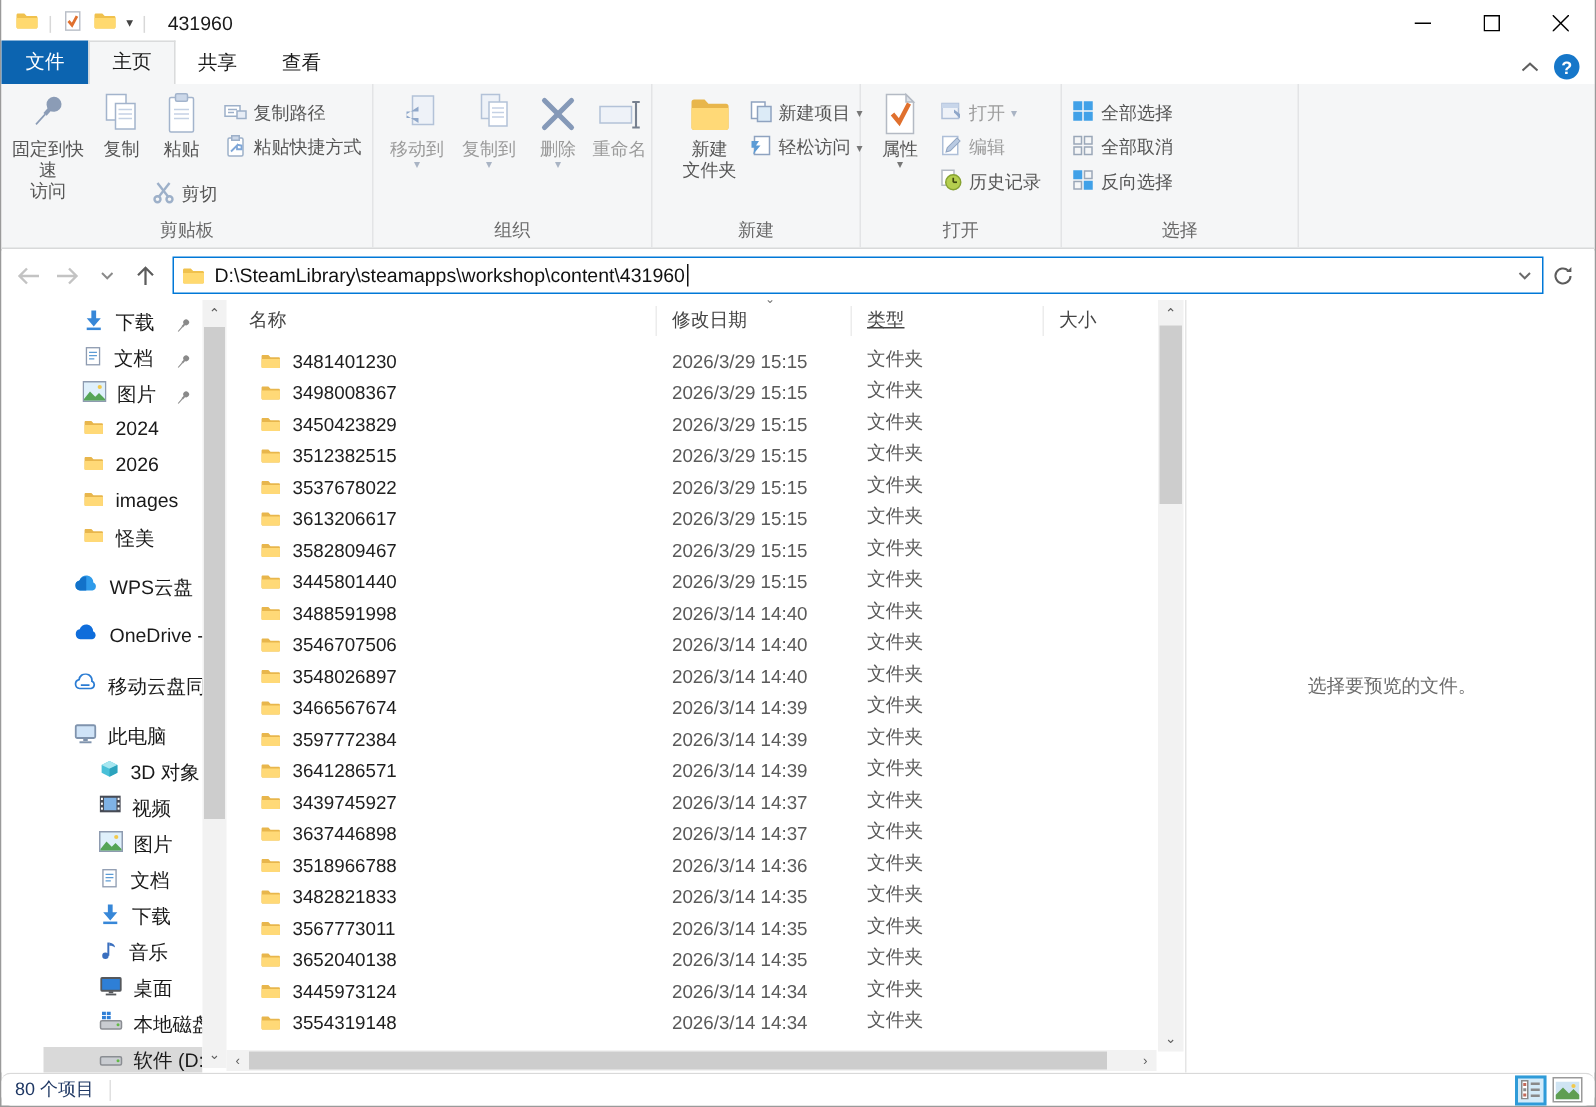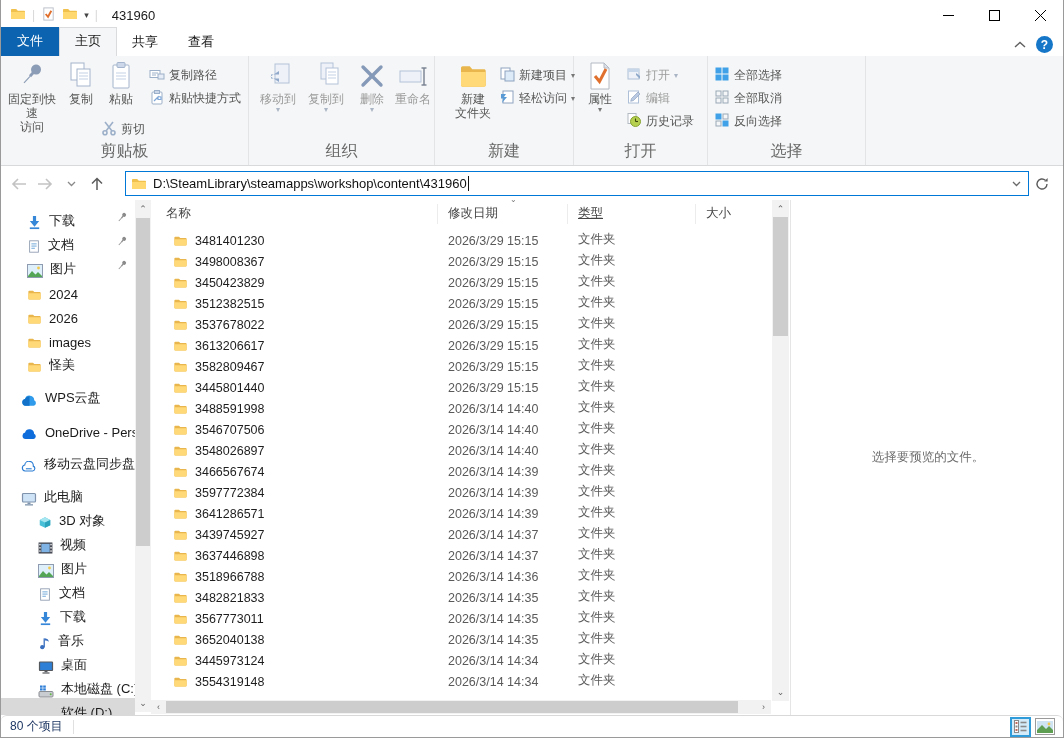--- a/index.html
+++ b/index.html
@@ -20,47 +20,47 @@
   .tabrow { position:absolute; left:0; top:30px; width:100%; height:26px; background:#fff; display:flex; align-items:flex-end; }
   .tab { padding:4px 15px 5px; font-size:13px; color:#1a1a1a; }
   .tab-file { background:#0c64b0; color:#fff; padding:5px 16px 6px; }
   .tab-active { background:#f5f6f7; border:1px solid #dadbdc; border-bottom:none; padding:4px 15px 6px; }
   .tabrow-right { margin-left:auto; display:flex; align-items:center; gap:10px; padding-right:10px; padding-bottom:3px; }
   .help-circle { width:17px; height:17px; border-radius:50%; background:#1677c9; color:#fff; font-size:12px; font-weight:bold; display:flex; align-items:center; justify-content:center; }
 
   
   .ribbon { position:absolute; left:0; top:56px; width:100%; height:110px; background:#f5f6f7; border-bottom:1px solid #d8d9da; }
   .rgroup { position:absolute; top:0; height:109px; border-right:1px solid #e3e4e6; }
-  .rgroup-label { position:absolute; left:0; bottom:3px; width:100%; text-align:center; font-size:16px; color:#6a6a6a; }
+  .rgroup-label { position:absolute; left:0; bottom:3px; width:100%; text-align:center; font-size:12px; color:#6a6a6a; }
   .rbtn-large { position:absolute; display:flex; flex-direction:column; align-items:center; text-align:center; font-size:12px; line-height:14px; }
   .rbtn-large svg { display:block; }
   .rbtn-small { position:absolute; display:flex; align-items:center; gap:4px; font-size:12px; white-space:nowrap; }
   .lbl-en { color:#565656; }
   .lbl-dis { color:#9b9b9b; }
   .caret { font-size:8px; color:#777; line-height:8px; }
   .caret-dis { color:#a9b4c4; }
 
   
   .navbar { position:absolute; left:0; top:167px; width:100%; height:33px; background:#fff; display:flex; align-items:center; padding:0 8px 0 6px; gap:2px; }
   .nav-ico { width:24px; height:24px; display:flex; align-items:center; justify-content:center; }
-  .addr-wrap { display:flex; height:25px; flex:1; margin-left:14px; }
+  .addr-wrap { display:flex; height:25px; flex:1; margin-left:4px; }
   .addr-box { display:flex; align-items:center; height:25px; flex:1; border:1px solid #0078d7; background:#fff; padding:0 2px 0 5px; }
   .addr-path { font-size:13px; color:#111; white-space:nowrap; overflow:hidden; }
   .addr-caret { width:1px; height:15px; background:#111; margin-left:1px; }
   .addr-dd { width:20px; height:23px; display:flex; align-items:center; justify-content:center; margin-left:auto; }
   .refresh-btn { width:26px; height:25px; display:flex; align-items:center; justify-content:center; }
   .search-box { width:212px; height:25px; border:1px solid #d0d0d0; display:flex; align-items:center; margin-left:6px; padding:0 4px 0 7px; }
   .search-box input { border:none; outline:none; flex:1; font-family:inherit; font-size:13px; color:#767676; min-width:0; background:transparent; }
 
   
   .main { position:absolute; left:0; top:200px; width:100%; height:515px; background:#fff; }
 
   .sidebar { position:absolute; left:0; top:0; width:134px; height:515px; overflow:hidden; padding-top:6px; }
   .sb-section { margin-bottom:9px; }
-  .sb-item { height:24px; display:flex; align-items:flex-end; gap:7px; padding-left:26px; position:relative; white-space:nowrap; }
+  .sb-item { height:24px; display:flex; align-items:flex-start; gap:7px; padding-left:26px; position:relative; white-space:nowrap;margin-left:28px; }
   .sb-item.lvl1 { padding-left:37px; }
   .sb-item.root { padding-left:20px; }
   .sb-item.selected { background:#d9d9d9; }
   .sb-label { font-size:13px; color:#1a1a1a; overflow:hidden; }
   .sb-pin { position:absolute; right:6px; top:5px; }
   .sb-scroll { position:absolute; left:134px; top:0; width:16px; height:512px; background:#f2f2f2; }
   .sb-thumb { position:absolute; left:1px; top:18px; width:14px; height:328px; background:#cdcdcd; }
   .scroll-arrow { position:absolute; width:100%; text-align:center; font-size:9px; color:#5f5f5f; line-height:16px; }
 
   

